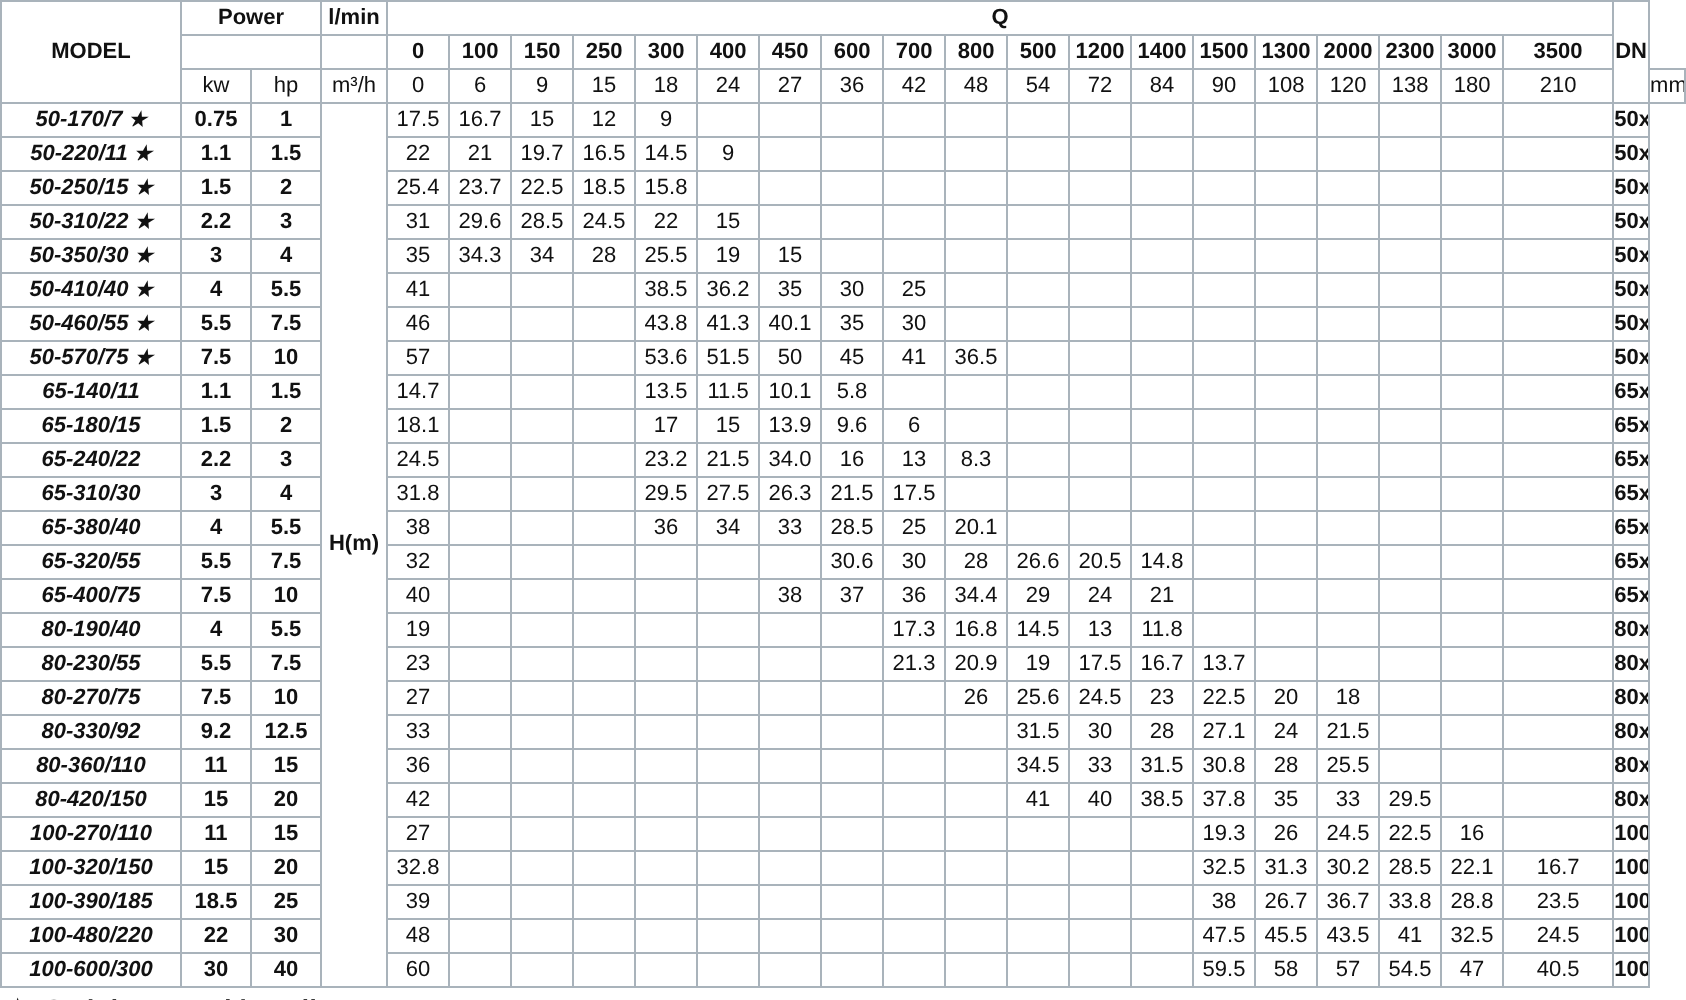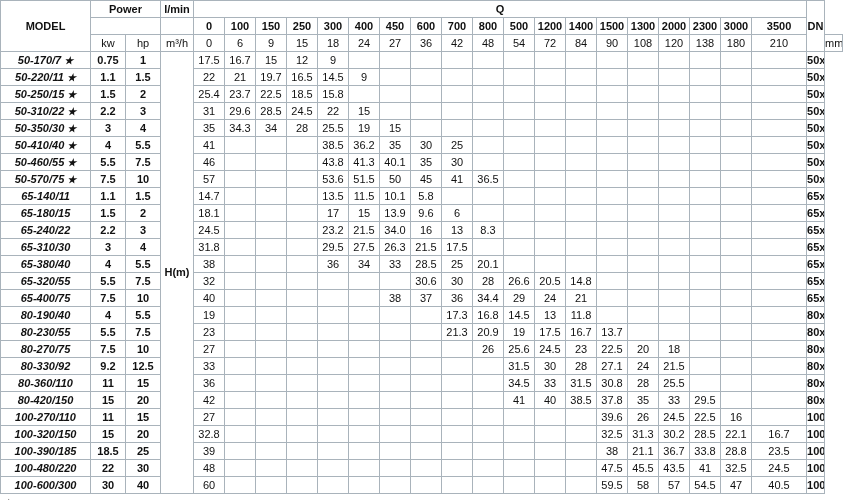--- a/index.html
+++ b/index.html
@@ -716,21 +716,21 @@
           <td class="val"></td>
           <td class="val"></td>
           <td class="val"></td>
           <td class="val"></td>
           <td class="val"></td>
           <td class="val"></td>
           <td class="val"></td>
           <td class="val"></td>
           <td class="val"></td>
           <td class="val"></td>
-          <td class="val">39.6</td>
+          <td class="val">19.3</td>
           <td class="val">26</td>
           <td class="val">24.5</td>
           <td class="val">22.5</td>
           <td class="val">16</td>
           <td class="val"></td>
           <td class="dn">100x100</td>
         </tr>
         <tr>
           <td class="model"><span>100-320/150</span></td>
           <td class="pw">15</td>
@@ -767,21 +767,21 @@
           <td class="val"></td>
           <td class="val"></td>
           <td class="val"></td>
           <td class="val"></td>
           <td class="val"></td>
           <td class="val"></td>
           <td class="val"></td>
           <td class="val"></td>
           <td class="val"></td>
           <td class="val">38</td>
-          <td class="val">21.1</td>
+          <td class="val">26.7</td>
           <td class="val">36.7</td>
           <td class="val">33.8</td>
           <td class="val">28.8</td>
           <td class="val">23.5</td>
           <td class="dn">100x100</td>
         </tr>
         <tr>
           <td class="model"><span>100-480/220</span></td>
           <td class="pw">22</td>
           <td class="pw">30</td>

